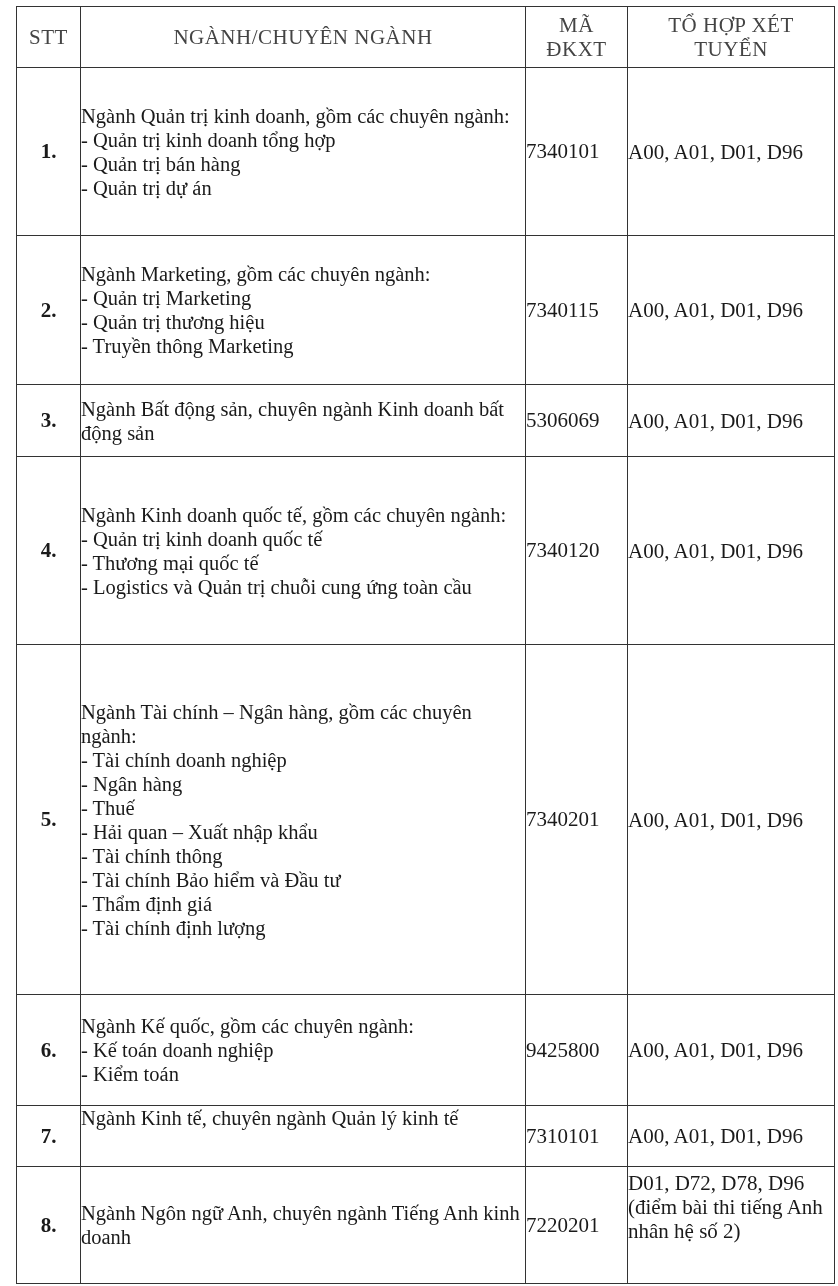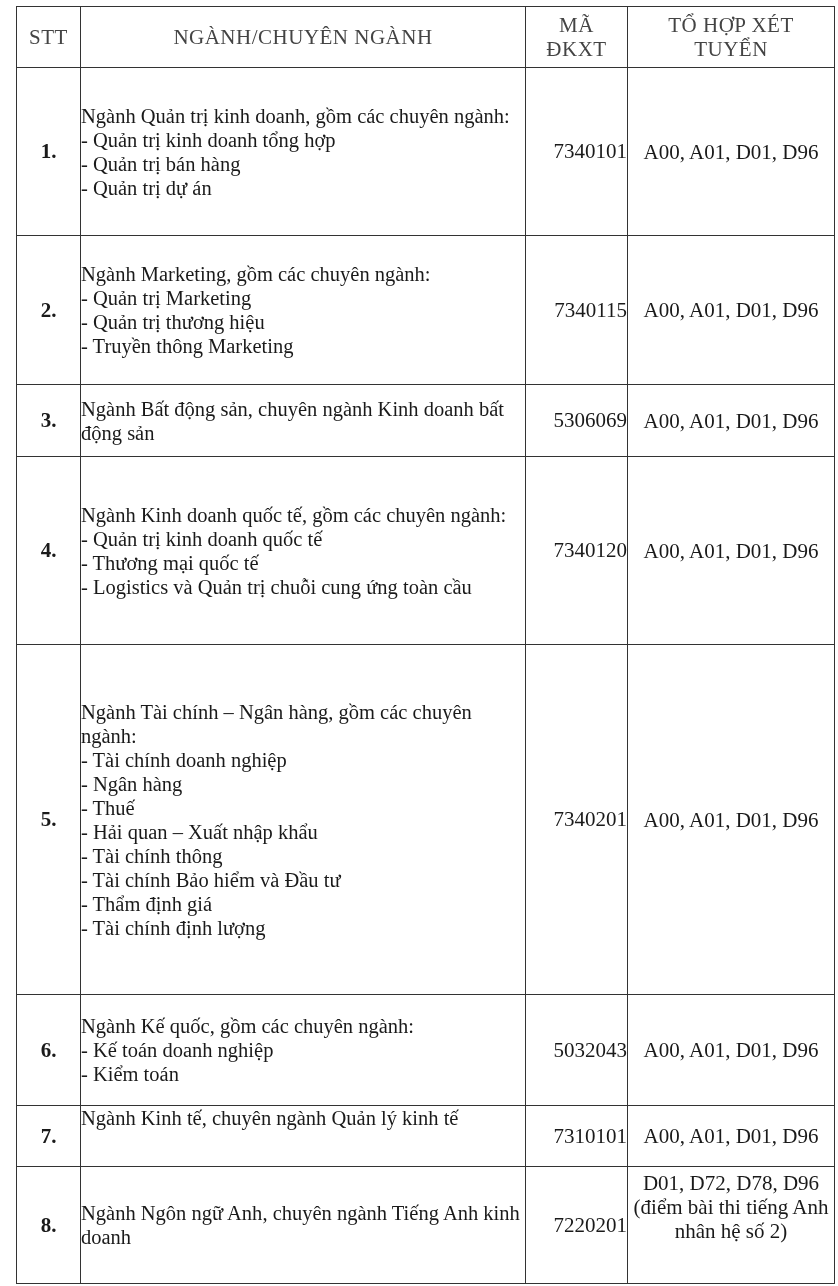--- a/index.html
+++ b/index.html
@@ -18,22 +18,22 @@
       font-weight: normal; color: #444; font-size: 21px; line-height: 24px;
       letter-spacing: 0.5px; text-align: center; vertical-align: middle;
       height: 60px;
     }
     col.c-stt { width: 64px; }
     col.c-major { width: 445px; }
     col.c-code { width: 102px; }
     col.c-combo { width: 207px; }
     td.stt { text-align: center; vertical-align: middle; font-weight: bold; font-size: 21px; }
     td.major { vertical-align: middle; font-size: 20.5px; line-height: 24px; padding: 4px 6px 6px 3px; }
-    td.code { text-align: right; vertical-align: middle; font-size: 21px; }
-    td.combo { text-align: center; vertical-align: middle; font-size: 21px; line-height: 24px; padding: 0 6px; }
+    td.code { text-align: left; vertical-align: middle; font-size: 21px; }
+    td.combo { vertical-align: middle; font-size: 21px; line-height: 24px; padding: 0 6px; }
     .major-head { display: block; }
     .major-head b { font-weight: normal; }
     .spec { display: block; }
     .spec:first-of-type { }
     tr.r1 { height: 168px; } tr.r2 { height: 149px; } tr.r3 { height: 72px; }
     tr.r4 { height: 188px; } tr.r5 { height: 350px; } tr.r6 { height: 111px; }
     tr.r7 { height: 61px; } tr.r8 { height: 117px; }
     tr.r7 td.major { vertical-align: top; padding-top: 0; }
     tr.r7 td.combo, tr.r7 td.code { vertical-align: middle; }
     tr.r8 td.combo { vertical-align: top; padding-top: 4px; }
@@ -114,21 +114,21 @@
         <td class="code">7340201</td>
         <td class="combo">A00, A01, D01, D96</td>
       </tr>
       <tr class="r6">
         <td class="stt">6.</td>
         <td class="major">
           <span class="major-head"><span>Ngành </span><b>Kế quốc</b><span>, gồm các chuyên ngành:</span></span>
           <span class="spec">- Kế toán doanh nghiệp</span>
           <span class="spec">- Kiểm toán</span>
         </td>
-        <td class="code">5032043</td>
+        <td class="code">9425800</td>
         <td class="combo">A00, A01, D01, D96</td>
       </tr>
       <tr class="r7">
         <td class="stt">7.</td>
         <td class="major">
           <span class="major-head"><span>Ngành </span><b>Kinh tế</b><span>, chuyên ngành Quản lý kinh tế</span></span>
         </td>
         <td class="code">7310101</td>
         <td class="combo">A00, A01, D01, D96</td>
       </tr>

